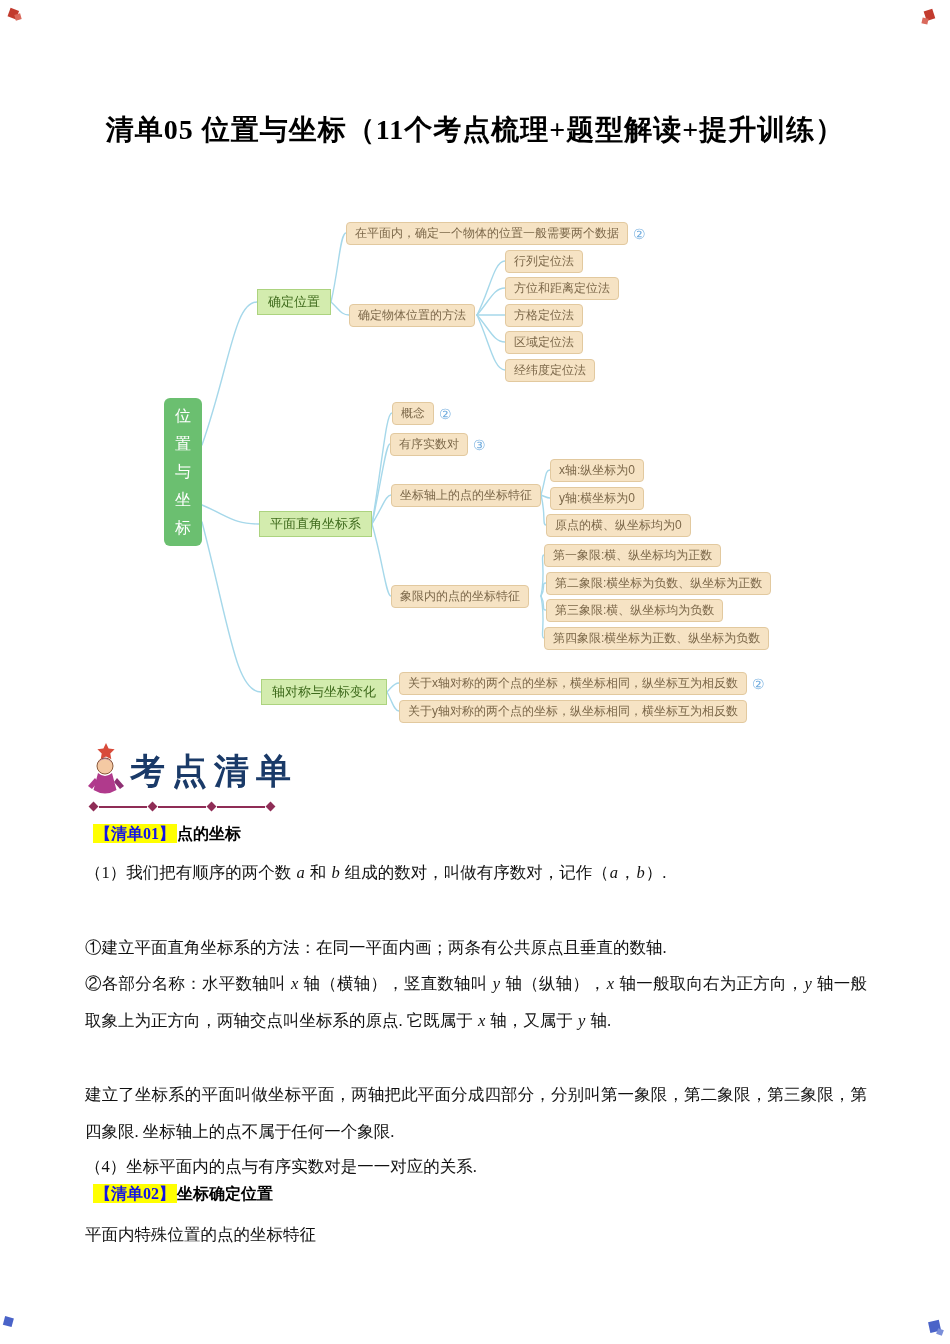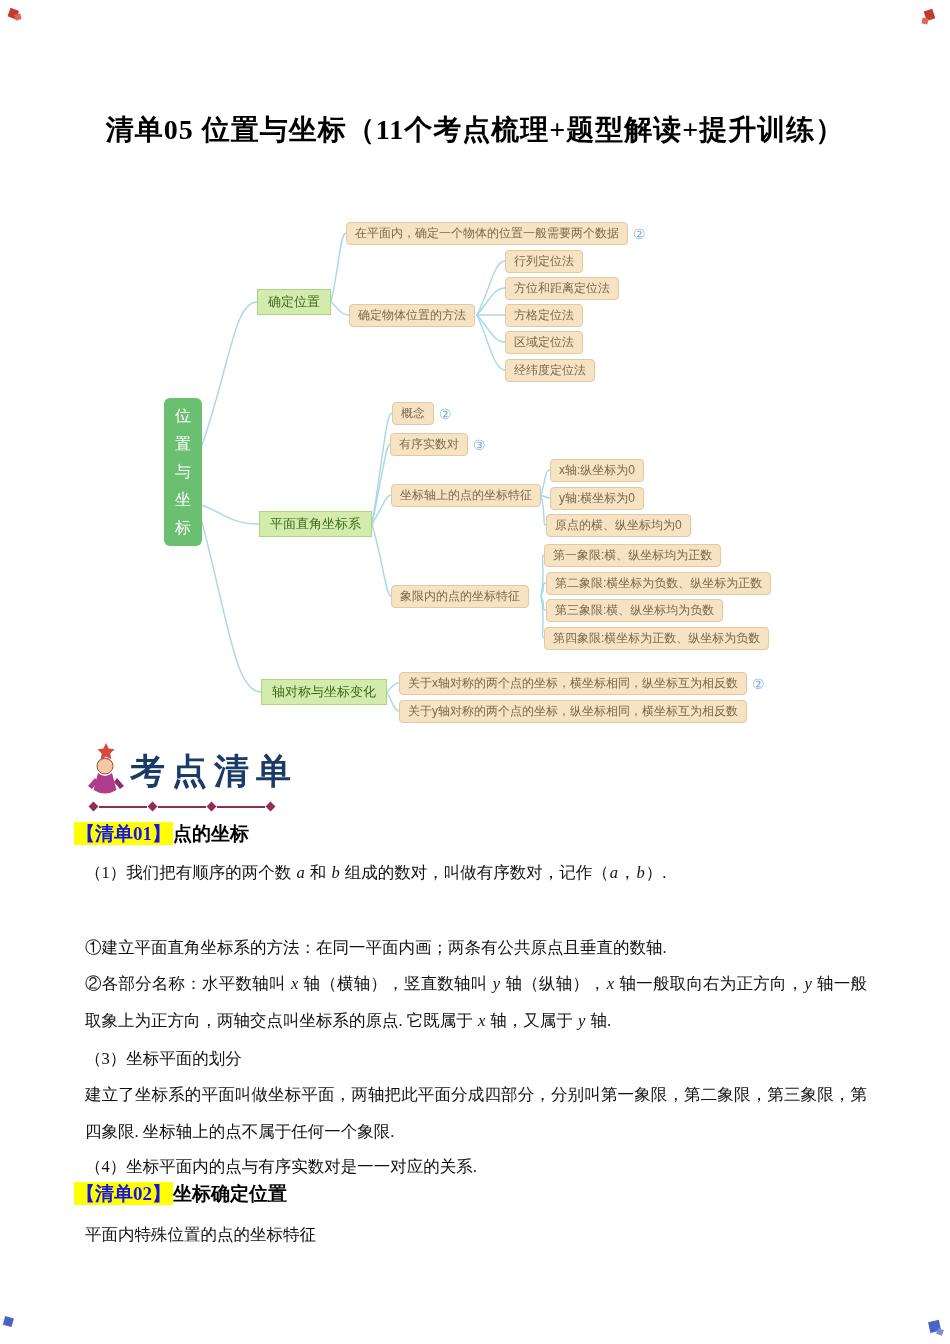--- a/index.html
+++ b/index.html
@@ -49,21 +49,21 @@
     color:var(--section-title,#1A3A68);
   }
   .divider { position:absolute; left:88px; top:803px; display:flex; align-items:center; }
   .divider .dline { width:48px; height:2px; background:var(--divider,#8F2D56); }
   .divider .ddiamond { width:7px; height:7px; background:var(--divider,#8F2D56); transform:rotate(45deg); margin:0 2px; flex:none; }
   
   .body-par {
     position:absolute; left:85px; width:782px;
     font-size:16.5px; line-height:37px; text-align:justify; color:#111;
   }
-  .badge-line { position:absolute; left:74px; font-size:19px; line-height:24px;text-align:center; }
+  .badge-line { position:absolute; left:93px; font-size:16px; line-height:24px;text-align:center; }
   .badge {
     background:var(--highlight-bg,#FFFF00); color:var(--highlight-text,#1414E6);
     font-weight:bold; padding:1px 2px;
   }
   .badge-title { font-weight:bold; color:#000; }
   .var { font-family:"Liberation Serif", serif; font-style:italic; padding:0 1px; }
   
   .corner { position:absolute; }
 </style>
 </head>
@@ -177,21 +177,20 @@
     <span class="ddiamond"></span>
   </div>
 
   <div class="badge-line" style="top:822px">
     <span class="badge">【清单01】</span><span class="badge-title">点的坐标</span>
   </div>
 
   <div class="body-par" style="top:854px"><span>（1）我们把有顺序的两个数 </span><span class="var">a</span><span> 和 </span><span class="var">b</span><span> 组成的数对，叫做有序数对，记作（</span><span class="var">a</span><span>，</span><span class="var">b</span><span>）.</span></div>
   <div class="body-par" style="top:929px">①建立平面直角坐标系的方法：在同一平面内画；两条有公共原点且垂直的数轴.</div>
   <div class="body-par" style="top:965px"><span>②各部分名称：水平数轴叫 </span><span class="var">x</span><span> 轴（横轴），竖直数轴叫 </span><span class="var">y</span><span> 轴（纵轴），</span><span class="var">x</span><span> 轴一般取向右为正方向，</span><span class="var">y</span><span> 轴一般取象上为正方向，两轴交点叫坐标系的原点. 它既属于 </span><span class="var">x</span><span> 轴，又属于 </span><span class="var">y</span><span> 轴.</span></div>
-  <div class="body-par" style="top:1040px">（3）坐标平面的划分</div>
   <div class="body-par" style="top:1076px">建立了坐标系的平面叫做坐标平面，两轴把此平面分成四部分，分别叫第一象限，第二象限，第三象限，第四象限. 坐标轴上的点不属于任何一个象限.</div>
   <div class="body-par" style="top:1148px">（4）坐标平面内的点与有序实数对是一一对应的关系.</div>
 
   <div class="badge-line" style="top:1182px">
     <span class="badge">【清单02】</span><span class="badge-title">坐标确定位置</span>
   </div>
 
   <div class="body-par" style="top:1216px">平面内特殊位置的点的坐标特征</div>
 
 </div>

